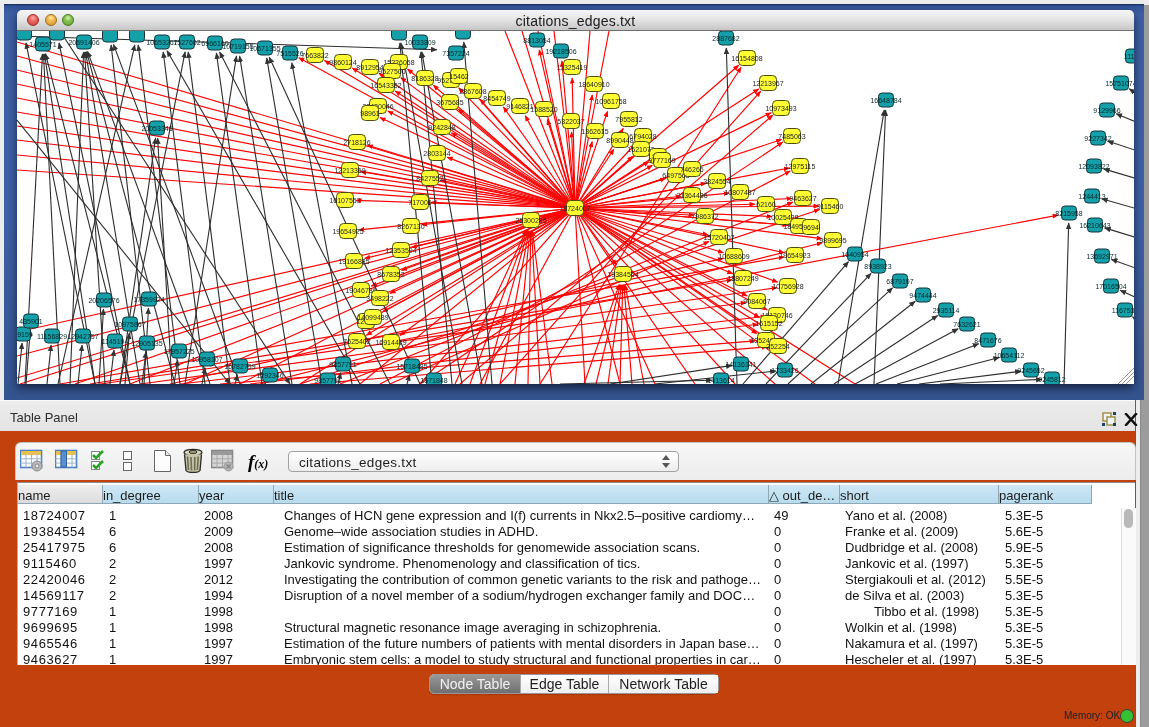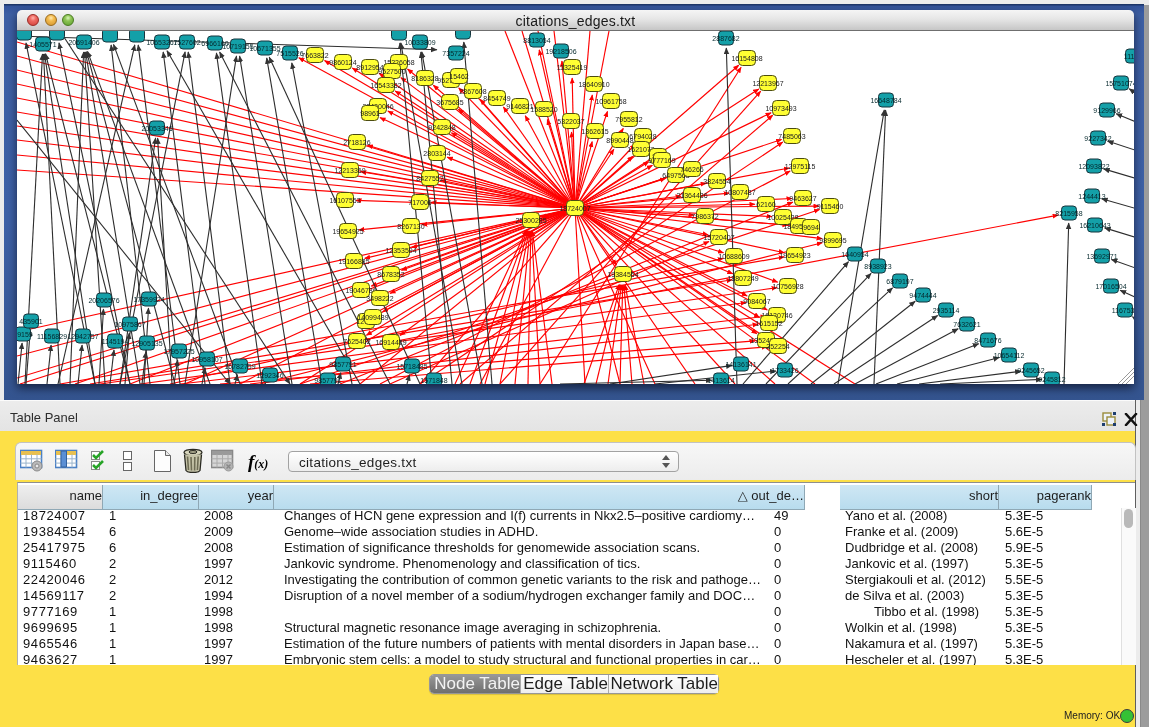--- a/index.html
+++ b/index.html
@@ -3,33 +3,33 @@
 *{margin:0;padding:0;box-sizing:border-box}
 html,body{width:1149px;height:727px;overflow:hidden}
 body{font-family:"Liberation Sans",sans-serif;background:#ececec;position:relative}
 #desk{position:absolute;left:4px;top:4px;width:1140px;height:396px;background:linear-gradient(180deg,#1d3668 0,#1d3668 1px,#33539a 2px,#3d5fa4 10px,#3e61a6 55%,#34548f 100%)}
 #rstrip{position:absolute;left:1144px;top:5px;width:5px;height:395px;background:#9c9c9c}#rstrip2{position:absolute;left:1140px;top:400px;width:9px;height:327px;background:#9c9c9c;border-left:1px solid #8a8a8a}
 #win{position:absolute;left:17px;top:10px;width:1117px;height:374px;border-radius:5px 5px 0 0;box-shadow:0 4px 10px rgba(0,0,10,.6)}
 #tbar{position:absolute;left:0;top:0;width:1117px;height:21px;border-radius:5px 5px 0 0;background:linear-gradient(180deg,#f5f5f5 0,#e6e6e6 45%,#c6c6c6 100%);border-bottom:1px solid #6f6f6f}
 #tbar .tl{position:absolute;top:3.5px;width:12px;height:12px;border-radius:50%}
 #title{position:absolute;left:0;right:0;top:3px;text-align:center;font-size:14px;letter-spacing:.2px;color:#1a1a1a}
 #canvas{position:absolute;left:0;top:21px;width:1117px;height:353px;background:#fff}
-#tpanel{position:absolute;left:0;top:400px;width:1136px;height:327px;background:#fde047;border-right:1px solid #5f5f5f}
+#tpanel{position:absolute;left:0;top:400px;width:1136px;height:327px;background:#c2410c;border-right:1px solid #5f5f5f}
 #tphead{position:absolute;left:0;top:0;width:1135px;height:31px;background:linear-gradient(180deg,#ececec,#e4e4e4);border-top:1px solid #fbfbfb}
 #tphead .t{position:absolute;left:10px;top:9px;font-size:13px;color:#2e2e2e}
 #toolcard{position:absolute;left:15px;top:42px;width:1121px;height:38px;background:linear-gradient(180deg,#f7f7f7,#ececec);border:1px solid #c2c2c2;border-radius:6px 6px 0 0;border-bottom:none}
 #combo{position:absolute;left:288px;top:51px;width:391px;height:21px;background:linear-gradient(180deg,#ffffff,#ededed);border:1px solid #a2a2a2;border-radius:4px}
 #combo .lbl{position:absolute;left:10px;top:3px;font-size:13.5px;letter-spacing:.3px;color:#1d1d1d}
 #table{position:absolute;left:17px;top:82px;width:1118px;height:183px;background:#fff;border-top:1px solid #8e8e8e;border-left:1px solid #b0b0b0}
-.hcell{position:absolute;top:1.5px;height:25px;border-right:1px solid #8fa8b5;border-bottom:1px solid #8fa8b5;background:linear-gradient(180deg,#cfe7f4 0,#b8dcee 100%);font-size:13px;color:#1d1d1d;text-align:right;line-height:21px}
+.hcell{position:absolute;top:1.5px;height:19px;border-right:1px solid #8fa8b5;border-bottom:1px solid #8fa8b5;background:linear-gradient(180deg,#cfe7f4 0,#b8dcee 100%);font-size:13px;color:#1d1d1d;text-align:left;line-height:21px}
 .trow{position:absolute;height:16px;width:1100px;font-size:13px;color:#111}
 .trow span{position:absolute;top:0;white-space:nowrap}
 .ell{overflow:hidden;text-overflow:ellipsis}
 #tabs{position:absolute;left:429px;top:274px;height:20px;border:1px solid #979797;border-radius:5px;background:#fff;box-shadow:0 1px 1px rgba(0,0,0,.15)}
-#tabs .seg{float:left;height:18px;line-height:18px;font-size:17px;color:#1d1d1d;text-align:right}
+#tabs .seg{float:left;height:18px;line-height:18px;font-size:14px;color:#1d1d1d;text-align:center}
 #status{position:absolute;left:0;top:300px;width:1135px;height:27px}
 </style></head><body>
 <div id="desk"></div>
 <div id="win">
   <div id="tbar">
     <div class="tl" style="left:10px;background:radial-gradient(circle at 50% 30%,#ffb3ac 0,#ee6a62 35%,#cf3e38 100%);border:1px solid #9a2b26"></div>
     <div class="tl" style="left:27.5px;background:radial-gradient(circle at 50% 30%,#ffe9b0 0,#f3bb4e 35%,#d1922c 100%);border:1px solid #9a6b1d"></div>
     <div class="tl" style="left:45px;background:radial-gradient(circle at 50% 30%,#d8f6ba 0,#8ec455 35%,#5b9e2e 100%);border:1px solid #4a7b20"></div>
     <div id="title">citations_edges.txt</div>
   </div>
@@ -898,21 +898,21 @@
     <svg width="10" height="14" style="position:absolute;right:7px;top:3px">
         <path d="M5 0 L9 5 L1 5 z" fill="#555"></path>
         <path d="M5 13 L9 8 L1 8 z" fill="#555"></path>
       </svg>
   </div>
   <div id="table">
     <div class="hcell" style="left:0;width:85px;background:linear-gradient(180deg,#efefef,#dcdcdc)">name</div>
     <div class="hcell" style="left:85px;width:96px">in_degree</div>
     <div class="hcell" style="left:181px;width:75px">year</div>
     <div class="hcell" style="left:256px;width:495px">title</div>
-    <div class="hcell" style="left:716px;width:71px">△ out_de…</div>
+    <div class="hcell" style="left:751px;width:71px">△ out_de…</div>
     <div class="hcell" style="left:822px;width:159px">short</div>
     <div class="hcell" style="left:981px;width:93px">pagerank</div>
     <div style="position:absolute;left:1103px;top:25px;width:15px;height:157px;background:#fafafa;border-left:1px solid #e0e0e0"></div>
     <div style="position:absolute;left:1106px;top:26px;width:9px;height:19px;background:#b9b9b9;border-radius:5px"></div>
   </div>
   <div id="rows" style="position:absolute;left:0;top:0;width:1135px;height:265px;overflow:hidden">
 <div class="trow" style="top:107.5px">
         <span style="left:23px;letter-spacing:.6px">18724007</span>
         <span style="left:109px">1</span>
         <span style="left:204px">2008</span>

